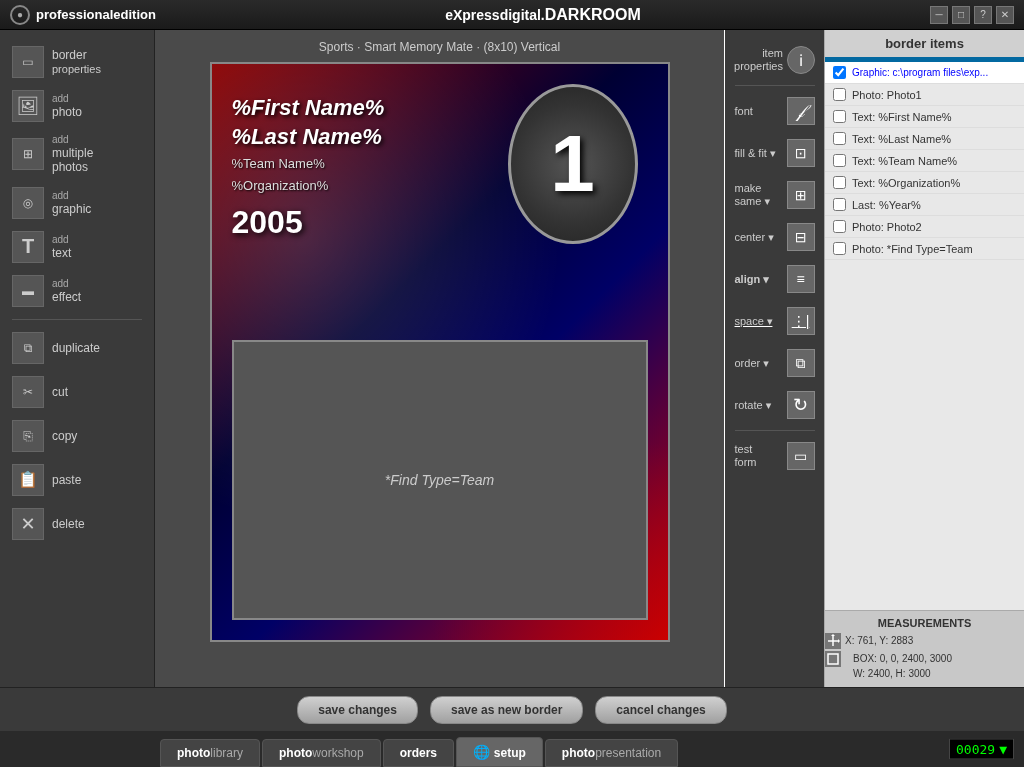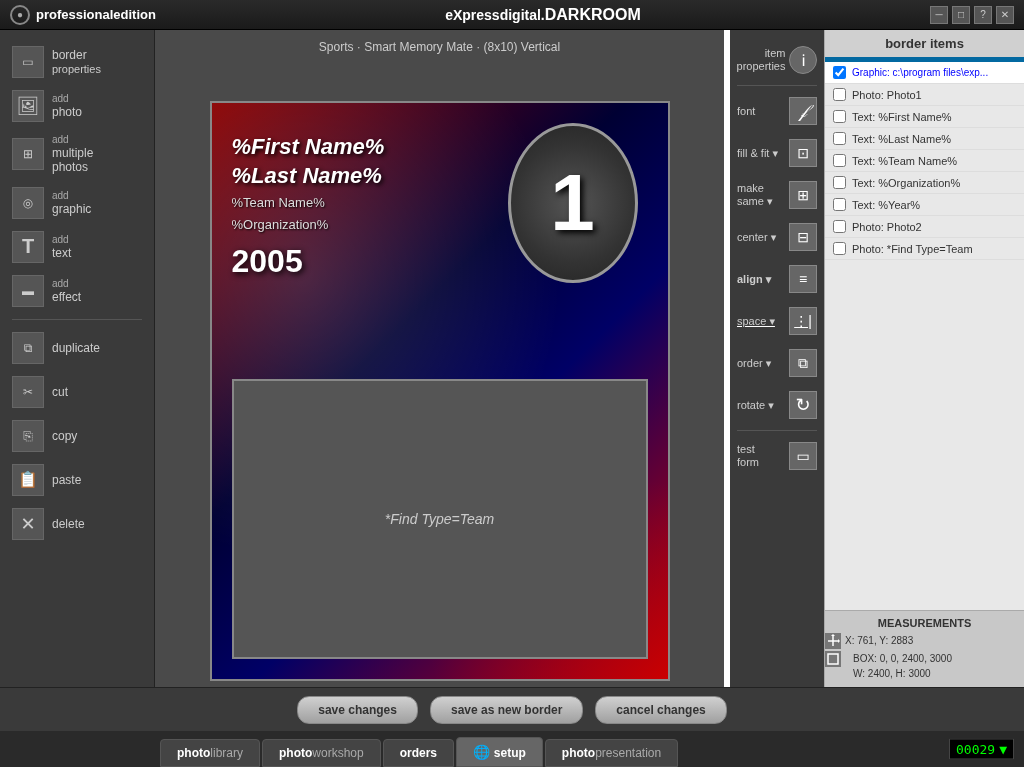--- a/index.html
+++ b/index.html
@@ -31,21 +31,20 @@
     }
     .sidebar-icon { width: 32px; height: 32px; background: #555; border: 1px solid #666; display: flex; align-items: center; justify-content: center; flex-shrink: 0; }
     .sidebar-divider { height: 1px; background: #555; margin: 6px 12px; }
     .sidebar-label { line-height: 1.2; }
     .sidebar-label .sub { font-size: 11px; }
 
     
     .canvas-area {
       flex: 1; display: flex; flex-direction: column; align-items: center; padding: 10px;
       background: #4a4a4a;
-      gap: 39px;
     }
     .canvas-title { font-size: 12px; color: #ccc; margin-bottom: 8px; }
     .canvas-wrapper { position: relative; width: 460px; height: 580px; }
     .canvas-frame {
       width: 460px; height: 580px; background: #222;
       border: 2px solid #888; overflow: hidden; position: relative;
     }
     
     .card-bg {
       width: 100%; height: 100%;
@@ -74,21 +73,21 @@
     .card-number { font-size: 80px; font-weight: bold; color: #fff; text-shadow: 3px 3px 6px #000; }
     .card-photo-box {
       position: absolute; bottom: 20px; left: 20px; right: 20px; height: 280px;
       background: #555; border: 2px solid #888;
       display: flex; align-items: center; justify-content: center;
     }
     .card-photo-label { font-size: 14px; color: #ccc; font-style: italic; }
 
     
     .right-toolbar {
-      width: 100px; background: #3a3a3a; border-left: 6px solid #ffffff;
+      width: 100px; background: #3a3a3a; border-left: 1px solid #ffffff;
       display: flex; flex-direction: column; align-items: center; padding: 10px 0; gap: 2px;
     }
     .tool-item {
       width: 90px; display: flex; flex-direction: column; align-items: center;
       padding: 6px 4px; cursor: pointer; border-radius: 3px; gap: 4px;
     }
     .tool-icon { width: 28px; height: 28px; background: #666; border: 1px solid #888; display: flex; align-items: center; justify-content: center; font-size: 14px; }
     .tool-divider { width: 80px; height: 1px; background: #555; margin: 3px 0; }
 
     
@@ -345,21 +344,21 @@
       <div class="border-item">
         <input type="checkbox" style="">
         <span>Text: %Team Name%</span>
       </div>
       <div class="border-item">
         <input type="checkbox" style="">
         <span>Text: %Organization%</span>
       </div>
       <div class="border-item">
         <input type="checkbox" style="">
-        <span>Text: %Year%</span>
+        <span>Last: %Year%</span>
       </div>
       <div class="border-item">
         <input type="checkbox" style="">
         <span>Photo: Photo2</span>
       </div>
       <div class="border-item">
         <input type="checkbox" style="">
         <span>Photo: *Find Type=Team</span>
       </div>
 

